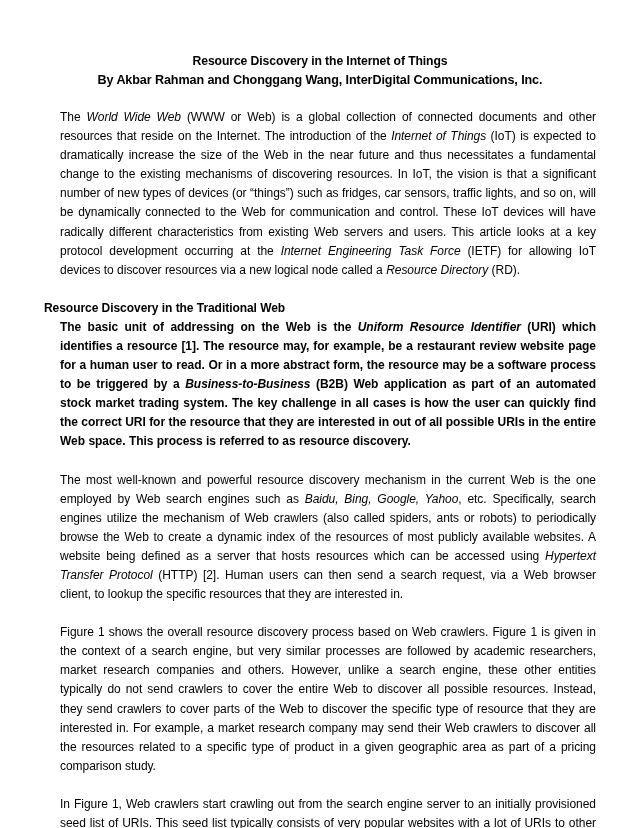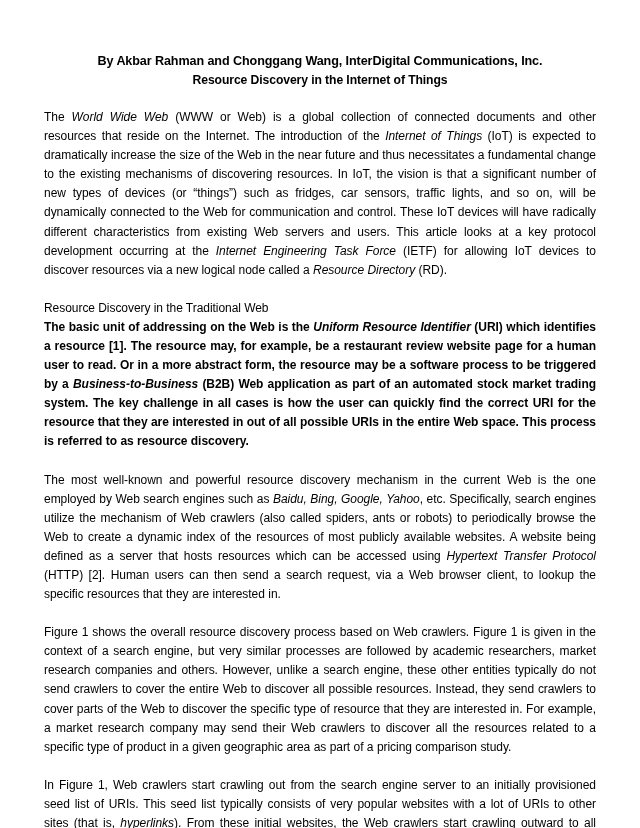--- a/index.html
+++ b/index.html
@@ -36,28 +36,28 @@
   .doc-title-line {
     font-weight: bold;
     font-size: 12.2px;
     line-height: 19px;
     letter-spacing: -0.1px;
   }
   .doc-title-line.subtitle {
     font-size: 12.6px;
   }
   .section-heading {
-    font-weight: normal;
+    font-weight: bold;
     font-size: 12px;
     line-height: 19px;
     margin: 0;
     letter-spacing: -0.05px;
   }
   p.para {
-    margin: 0 0 19px 0;
+    margin: 0 0 19px 16px;
     font-size: 12px;
     line-height: 19.1px;
     text-align: justify;
     text-justify: inter-word;
     letter-spacing: -0.04px;
     word-spacing: 0.1px;
     hyphens: none;
   }
   p.para.tight {
     margin-bottom: 0;
@@ -73,22 +73,22 @@
     margin-bottom: 0;
   }
 </style>
 </head>
 <body>
 
 <div class="page">
   <div class="doc-body">
 
     <div class="doc-title-block">
+      <div class="doc-title-line">Resource Discovery in the Internet of Things</div>
       <div class="doc-title-line subtitle">By Akbar Rahman and Chonggang Wang, InterDigital Communications, Inc.</div>
-      <div class="doc-title-line">Resource Discovery in the Internet of Things</div>
     </div>
 
     <p class="para">The <em>World Wide Web</em> (WWW or Web) is a global collection of connected documents and other resources that reside on the Internet.  The introduction of the <em>Internet of Things</em> (IoT) is expected to dramatically increase the size of the Web in the near future and thus necessitates a fundamental change to the existing mechanisms of discovering resources.  In IoT, the vision is that a significant number of new types of devices (or “things”) such as fridges, car sensors, traffic lights, and so on, will be dynamically connected to the Web for communication and control.  These IoT devices will have radically different characteristics from existing Web servers and users.   This article looks at a key protocol development occurring at the <em>Internet Engineering Task Force</em> (IETF) for allowing IoT devices to discover resources via a new logical node called a <em>Resource Directory</em> (RD).</p>
 
     <div class="section-block">
       <div class="section-heading">Resource Discovery in the Traditional Web</div>
       <p class="para tight">The basic unit of addressing on the Web is the <em>Uniform Resource Identifier</em> (URI) which identifies a resource [1].  The resource may, for example, be a restaurant review website page for a human user to read. Or in a more abstract form, the resource may be a software process to be triggered by a <em>Business-to-Business</em> (B2B) Web application as part of an automated stock market trading system.  The key challenge in all cases is how the user can quickly find the correct URI for the resource that they are interested in out of all possible URIs in the entire Web space.  This process is referred to as resource discovery.</p>
     </div>
 
     <p class="para">The most well-known and powerful resource discovery mechanism in the current Web is the one employed by Web search engines such as <em>Baidu, Bing, Google, Yahoo</em>, etc.  Specifically, search engines utilize the mechanism of Web crawlers (also called spiders, ants or robots) to periodically browse the Web to create a dynamic index of the resources of most publicly available websites. A website being defined as a server that hosts resources which can be accessed using <em>Hypertext Transfer Protocol</em> (HTTP) [2]. Human users can then send a search request, via a Web browser client, to lookup the specific resources that they are interested in.</p>

